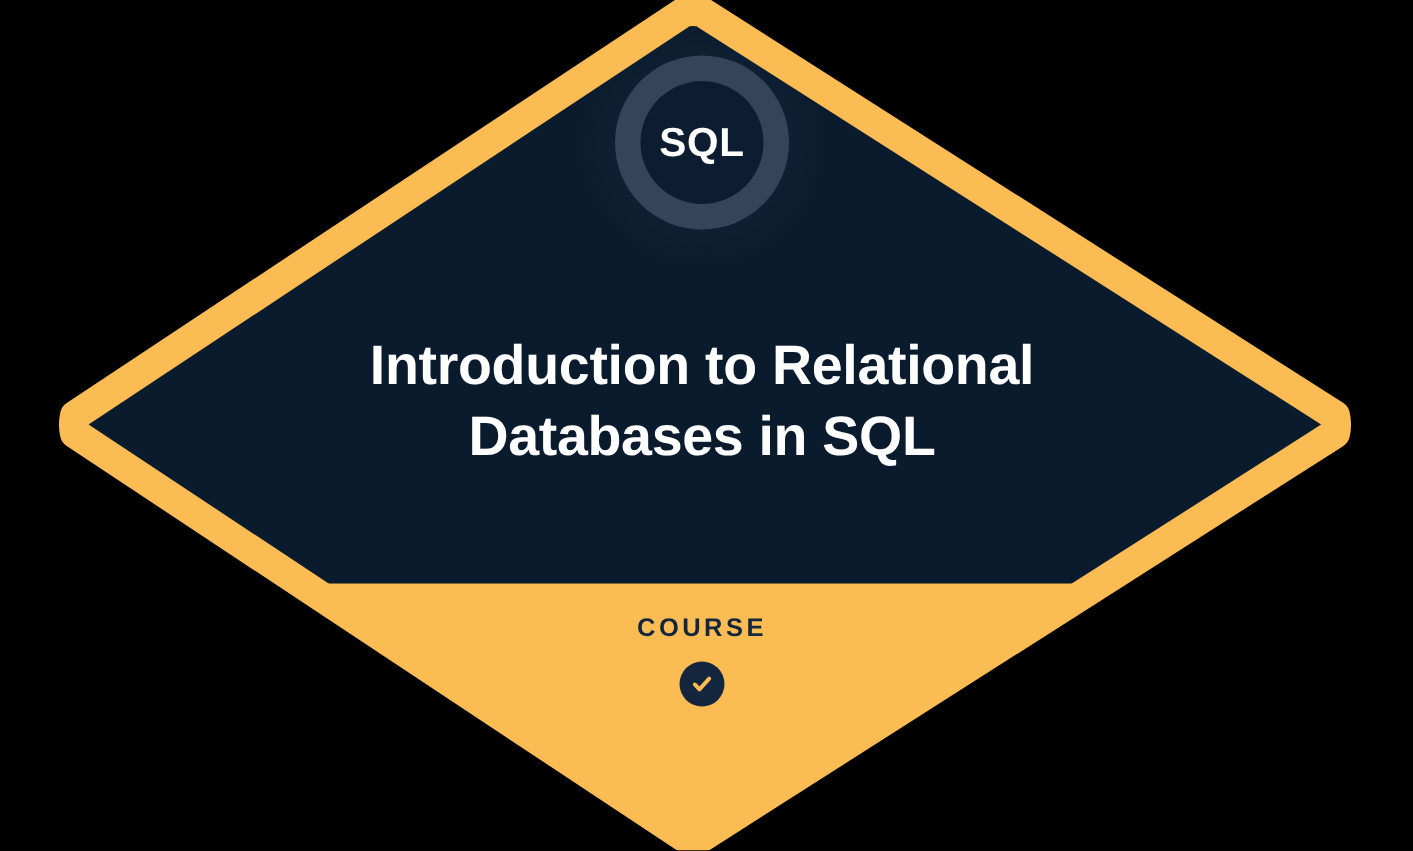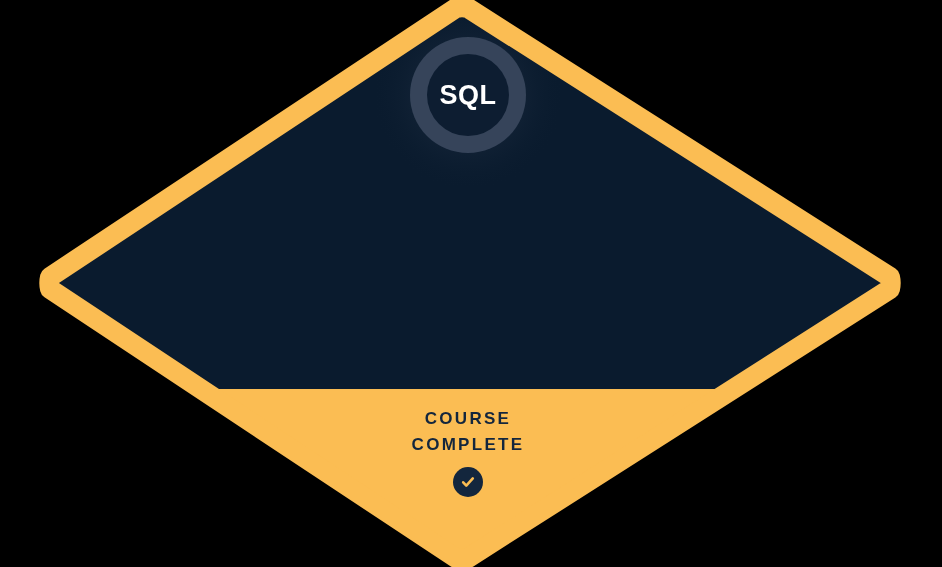--- a/index.html
+++ b/index.html
@@ -154,26 +154,27 @@
 
   <div class="overlay">
 
     <div id="tech-ring">
       <div id="tech-ring-inner">
         <span id="tech-label">SQL</span>
       </div>
     </div>
 
     <div id="course-title">
+      <div>Introduction to Relational</div>
+      <div>Databases in SQL</div>
     </div>
 
     <div id="status-block">
       <div id="status-text">
         <div>COURSE</div>
-        <div>COMPLETE</div>
       </div>
       <div id="check-badge">
         <svg width="18" height="18" viewBox="0 0 18 18" aria-hidden="true">
           <path d="M4.2 9.3 L7.3 12.6 L13.8 5.4" fill="none" stroke="#fbbd53" stroke-width="2.6" stroke-linecap="round" stroke-linejoin="round"></path>
         </svg>
       </div>
     </div>
 
   </div>
 </div>

